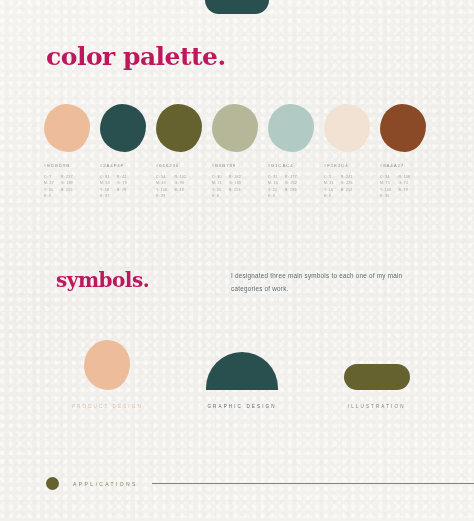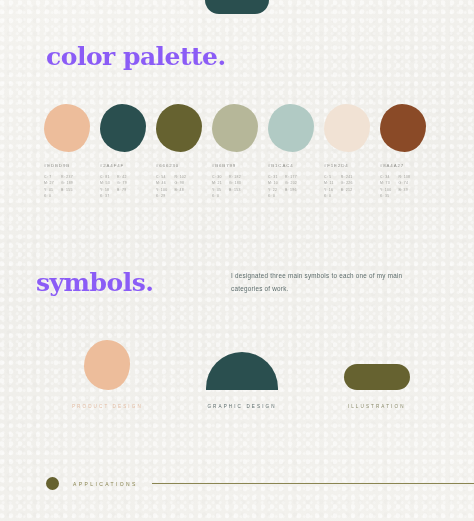--- a/index.html
+++ b/index.html
@@ -22,25 +22,25 @@
   .tab{
     position:absolute;top:-16px;left:50%;transform:translateX(-50%);
     width:64px;height:30px;border-radius:0 0 14px 14px;
   }
   .inner{position:absolute;inset:0;}
 
   
   .heading{
     font-family:"DejaVu Serif", serif;
     font-weight:700;
-    color:#8b5cf6;
+    color:#be185d;
     letter-spacing:-0.5px;
   }
   #palette-heading{position:absolute;left:46px;top:42px;font-size:25px;}
-  #symbols-heading{position:absolute;left:36px;top:268px;font-size:25px;text-align:right;}
+  #symbols-heading{position:absolute;left:56px;top:268px;font-size:20px;text-align:right;}
 
   
   .swatch-row{position:absolute;left:44px;top:104px;width:392px;display:flex;gap:0;}
   .swatch-cell{width:56px;}
   .blob{
     width:46px;height:48px;
     border-radius:48% 52% 46% 54% / 52% 46% 54% 48%;
   }
   .hexlabel{
     margin-top:11px;

